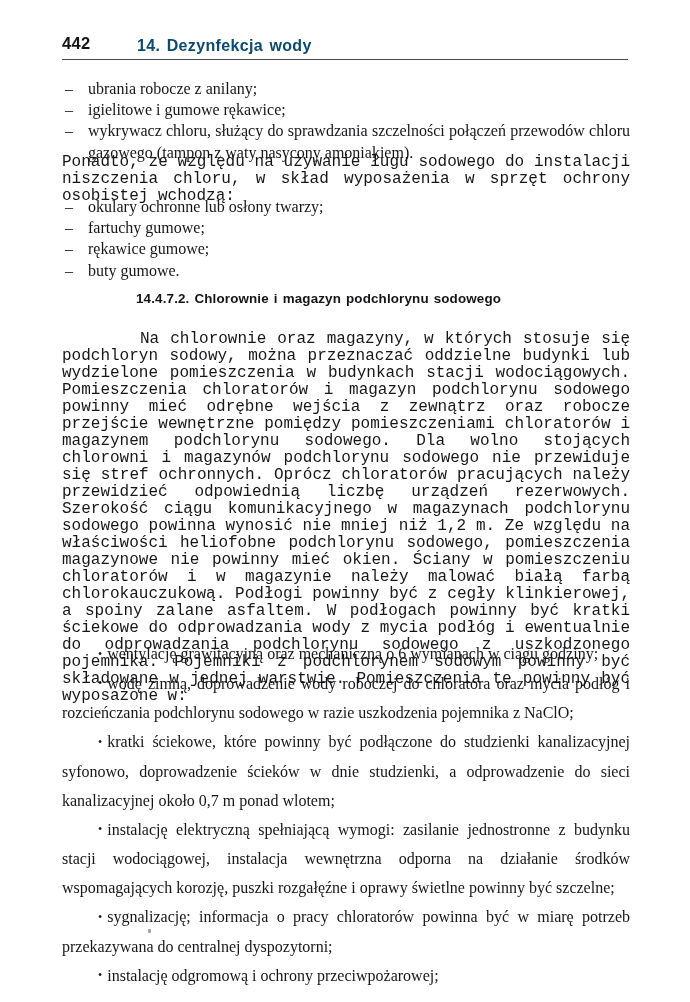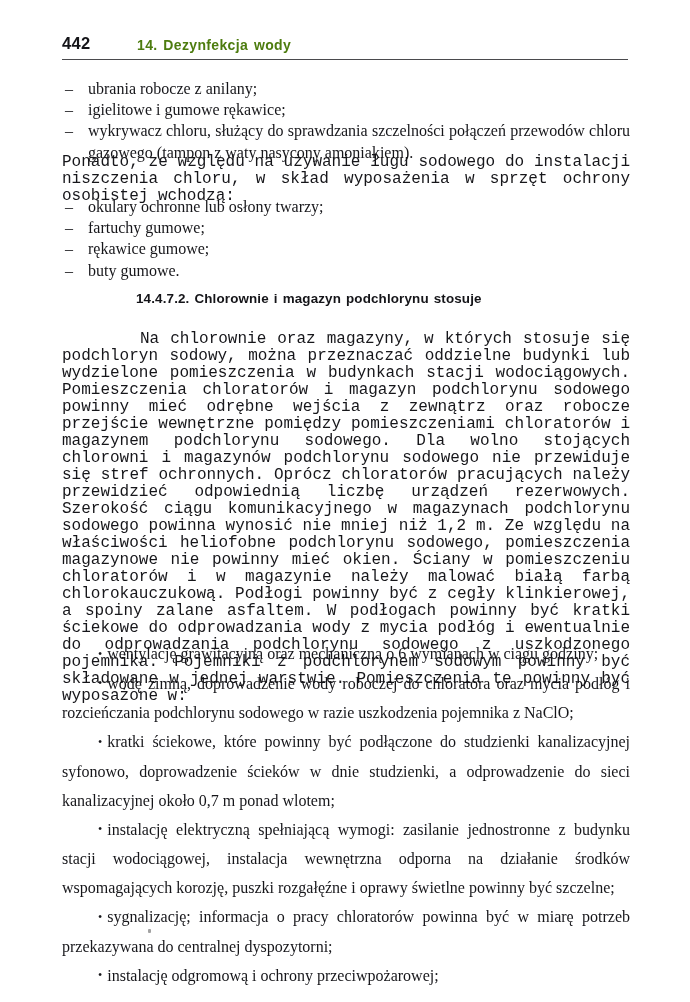--- a/index.html
+++ b/index.html
@@ -42,23 +42,23 @@
     font-size: 16.5px;
     letter-spacing: 0.3px;
     color: #141418;
   }
   .runhead-title {
     position: absolute;
     left: 75px;
     top: 3px;
     font-family: "Liberation Sans", sans-serif;
     font-weight: bold;
-    font-size: 14px;
+    font-size: 16px;
     letter-spacing: 0.35px;
-    color: #4d7c0f;
+    color: #0c4a6e;
     word-spacing: 1.6px;
   }
   .runhead-rule {
     position: absolute;
     top: 59px;
     left: 62px;
     width: 566px;
     height: 1px;
     background: #2a2a2e;
     opacity: 0.85;
@@ -174,21 +174,21 @@
         <span class="dash">–</span>
         <span>rękawice gumowe;</span>
       </li>
       <li class="dash-item">
         <span class="dash">–</span>
         <span>buty gumowe.</span>
       </li>
     </ul>
   </div>
 
-  <div class="heading">14.4.7.2. Chlorownie i magazyn podchlorynu stosuje</div>
+  <div class="heading">14.4.7.2. Chlorownie i magazyn podchlorynu sodowego</div>
 
   <div class="blk" style="top:331px;">
     <p class="para indent">Na chlorownie oraz magazyny, w których stosuje się podchloryn sodowy, można przeznaczać oddzielne budynki lub wydzielone pomieszczenia w budynkach stacji wodociągowych. Pomieszczenia chloratorów i magazyn podchlorynu sodowego powinny mieć odrębne wejścia z zewnątrz oraz robocze przejście wewnętrzne pomiędzy pomieszczeniami chloratorów i magazynem podchlorynu sodowego. Dla wolno stojących chlorowni i magazynów podchlorynu sodowego nie przewiduje się stref ochronnych. Oprócz chloratorów pracujących należy przewidzieć odpowiednią liczbę urządzeń rezerwowych. Szerokość ciągu komunikacyjnego w magazynach podchlorynu sodowego powinna wynosić nie mniej niż 1,2 m. Ze względu na właściwości heliofobne podchlorynu sodowego, pomieszczenia magazynowe nie powinny mieć okien. Ściany w pomieszczeniu chloratorów i w magazynie należy malować białą farbą chlorokauczukową. Podłogi powinny być z cegły klinkierowej, a spoiny zalane asfaltem. W podłogach powinny być kratki ściekowe do odprowadzania wody z mycia podłóg i ewentualnie do odprowadzania podchlorynu sodowego z uszkodzonego pojemnika. Pojemniki z podchlorynem sodowym powinny być składowane w jednej warstwie. Pomieszczenia te powinny być wyposażone w:</p>
   </div>
 
   <div class="blk" style="top:639px;">
     <p class="bullet-para"><span class="dot">•</span><span>wentylację grawitacyjną oraz mechaniczną o 6 wymianach w ciągu godziny;</span></p>
     <p class="bullet-para"><span class="dot">•</span><span>wodę zimną, doprowadzenie wody roboczej do chloratora oraz mycia podłóg i rozcieńczania podchlorynu sodowego w razie uszkodzenia pojemnika z NaClO;</span></p>
     <p class="bullet-para"><span class="dot">•</span><span>kratki ściekowe, które powinny być podłączone do studzienki kanalizacyjnej syfonowo, doprowadzenie ścieków w dnie studzienki, a odprowadzenie do sieci kanalizacyjnej około 0,7 m ponad wlotem;</span></p>
     <p class="bullet-para"><span class="dot">•</span><span>instalację elektryczną spełniającą wymogi: zasilanie jednostronne z budynku stacji wodociągowej, instalacja wewnętrzna odporna na działanie środków wspomagających korozję, puszki rozgałęźne i oprawy świetlne powinny być szczelne;</span></p>

